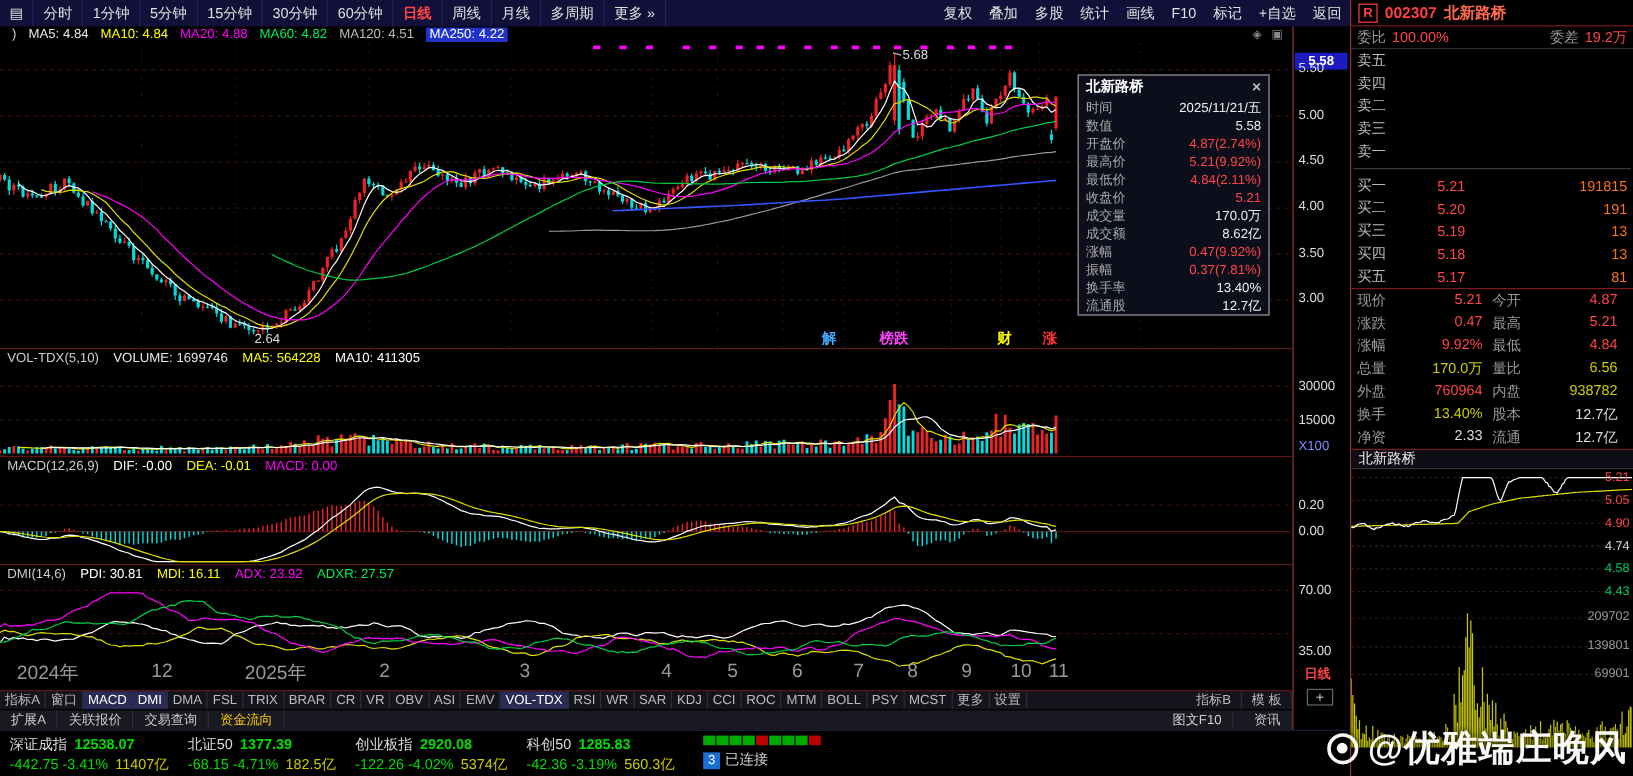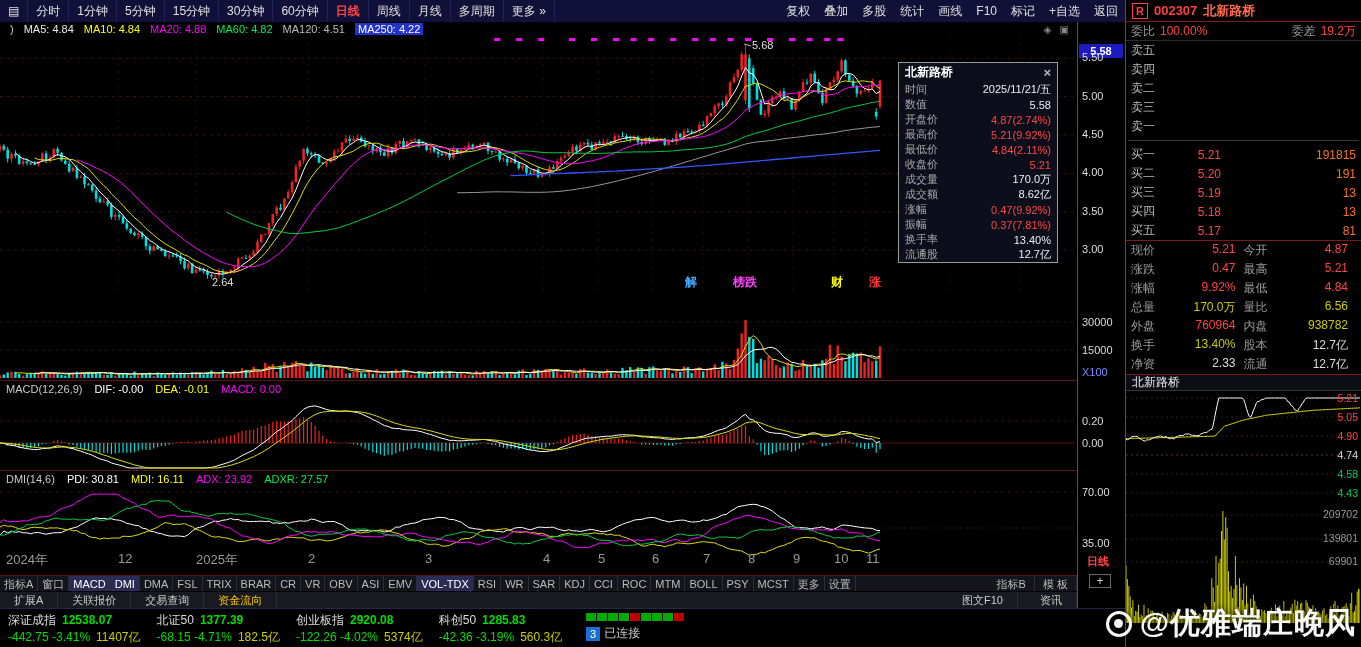--- a/index.html
+++ b/index.html
@@ -22,30 +22,30 @@
 #event-markers{position:absolute;left:0;top:254px;width:1077px;height:13px;font-size:12px;font-weight:bold}
 #event-markers span{position:absolute;top:0;line-height:13px}
 .phdr{position:absolute;left:0;width:1077px;height:16px;display:flex;align-items:center;gap:12px;font-size:11px;padding-left:6px;border-top:1px solid #5a1515;white-space:nowrap}
 .phdr .pname{color:#ccc}
 #vol-header{top:268px}
 #svg-vol{position:absolute;left:0;top:286px;display:block}
 #macd-header{top:358px}
 #svg-macd{position:absolute;left:0;top:374px;display:block}
 #dmi-header{top:448px}
 #svg-dmi{position:absolute;left:0;top:464px;display:block}
-#timeline{position:absolute;left:0;top:529px;width:1077px;height:14px;font-size:13px;color:#999}
+#timeline{position:absolute;left:8px;top:529px;width:1077px;height:14px;font-size:16px;color:#999}
 #timeline span{position:absolute;top:0}
 #tab-row1{position:absolute;left:0;top:553px;width:1077px;height:16px;background:#14141c;display:flex;align-items:center;font-size:11px;color:#bbb;border-top:1px solid #5a1515;white-space:nowrap;overflow:hidden}
 #tab-row2{position:absolute;left:0;top:569px;width:1077px;height:17px;background:#191922;display:flex;align-items:center;font-size:11px;color:#ccc;border-top:1px solid #000;white-space:nowrap;overflow:hidden}
 .tab{padding:0 4px;border-right:1px solid #2c2c3c;line-height:16px;cursor:default}
 .tab.active{background:#2b2b55;color:#fff}
 #tabs-right1{margin-left:auto;display:flex}
 #tabs-right1 .tab{padding:0 8px}
 #tabs-right2{margin-left:auto;display:flex;gap:8px}
-#tab-row2 .tab{line-height:17px;padding:0 14px}
+#tab-row2 .tab{line-height:17px;padding:0 9px}
 #axis-strip{position:absolute;left:1077px;top:22px;width:48px;height:586px;background:#000;border-left:1px solid #993333;font-size:11px;color:#ddd;z-index:4}
 .ax{position:absolute;left:4px;white-space:nowrap}
 .ax.pricebox{left:1px;right:2px;background:#1b1bc0;color:#fff;text-align:center;padding:1px 0;font-weight:bold}
 .ax.unit{color:#7b8bff}
 .ax.period{color:#ff4545;font-weight:bold;left:9px}
 .ax.plusbox{left:11px;width:22px;height:14px;border:1px solid #666;color:#ccc;text-align:center;line-height:12px;font-size:12px}
 #tooltip{position:absolute;left:898px;top:40px;width:160px;background:rgba(13,16,28,0.96);border:1px solid #9a9a9a;z-index:10;font-size:11px}
 #tooltip .tt-title{display:flex;align-items:center;height:19px;padding:0 6px;color:#fff;font-weight:bold;font-size:12px}
 #tooltip .tt-close{margin-left:auto;color:#bbb;font-size:13px;cursor:default}
 .tt-row{display:flex;height:15px;align-items:center;padding:0 6px}
@@ -650,20 +650,26 @@
       <text x="752" y="13" fill="#dddddd" font-size="11">5.68</text>
       <line x1="744" y1="8" x2="751" y2="10" stroke="#bbb"></line>
       <text x="212" y="250" fill="#dddddd" font-size="11">2.64</text>
     </svg>
   <div id="event-markers">
       <span style="color: rgb(68, 170, 255); left: 685px;">解</span>
       <span style="color: rgb(255, 68, 255); left: 733px;">榜跌</span>
       <span style="color: rgb(255, 255, 0); left: 831px;">财</span>
       <span style="color: rgb(255, 51, 51); left: 869px;">涨</span>
     </div>
+  <div id="vol-header" class="phdr">
+      <span class="pname">VOL-TDX(5,10)</span>
+      <span style="color: rgb(232, 232, 232);">VOLUME: 1699746</span>
+      <span style="color: rgb(255, 255, 0);">MA5: 564228</span>
+      <span style="color: rgb(255, 255, 255);">MA10: 411305</span>
+    </div>
   <svg id="svg-vol" width="1077" height="72">
       <line x1="0" y1="14" x2="1075" y2="14" stroke="#3a1111" stroke-dasharray="3,4"></line>
       <line x1="0" y1="42" x2="1075" y2="42" stroke="#3a1111" stroke-dasharray="3,4"></line>
       <line x1="0.0" y1="70" x2="0.0" y2="67.3" stroke="#ee2222" stroke-width="2.4"></line>
       <line x1="3.8" y1="70" x2="3.8" y2="66.4" stroke="#00dddd" stroke-width="2.4"></line>
       <line x1="7.7" y1="70" x2="7.7" y2="64.4" stroke="#00dddd" stroke-width="2.4"></line>
       <line x1="11.5" y1="70" x2="11.5" y2="63.6" stroke="#ee2222" stroke-width="2.4"></line>
       <line x1="15.4" y1="70" x2="15.4" y2="63.8" stroke="#00dddd" stroke-width="2.4"></line>
       <line x1="19.2" y1="70" x2="19.2" y2="65.9" stroke="#00dddd" stroke-width="2.4"></line>
       <line x1="23.1" y1="70" x2="23.1" y2="67.5" stroke="#ee2222" stroke-width="2.4"></line>

